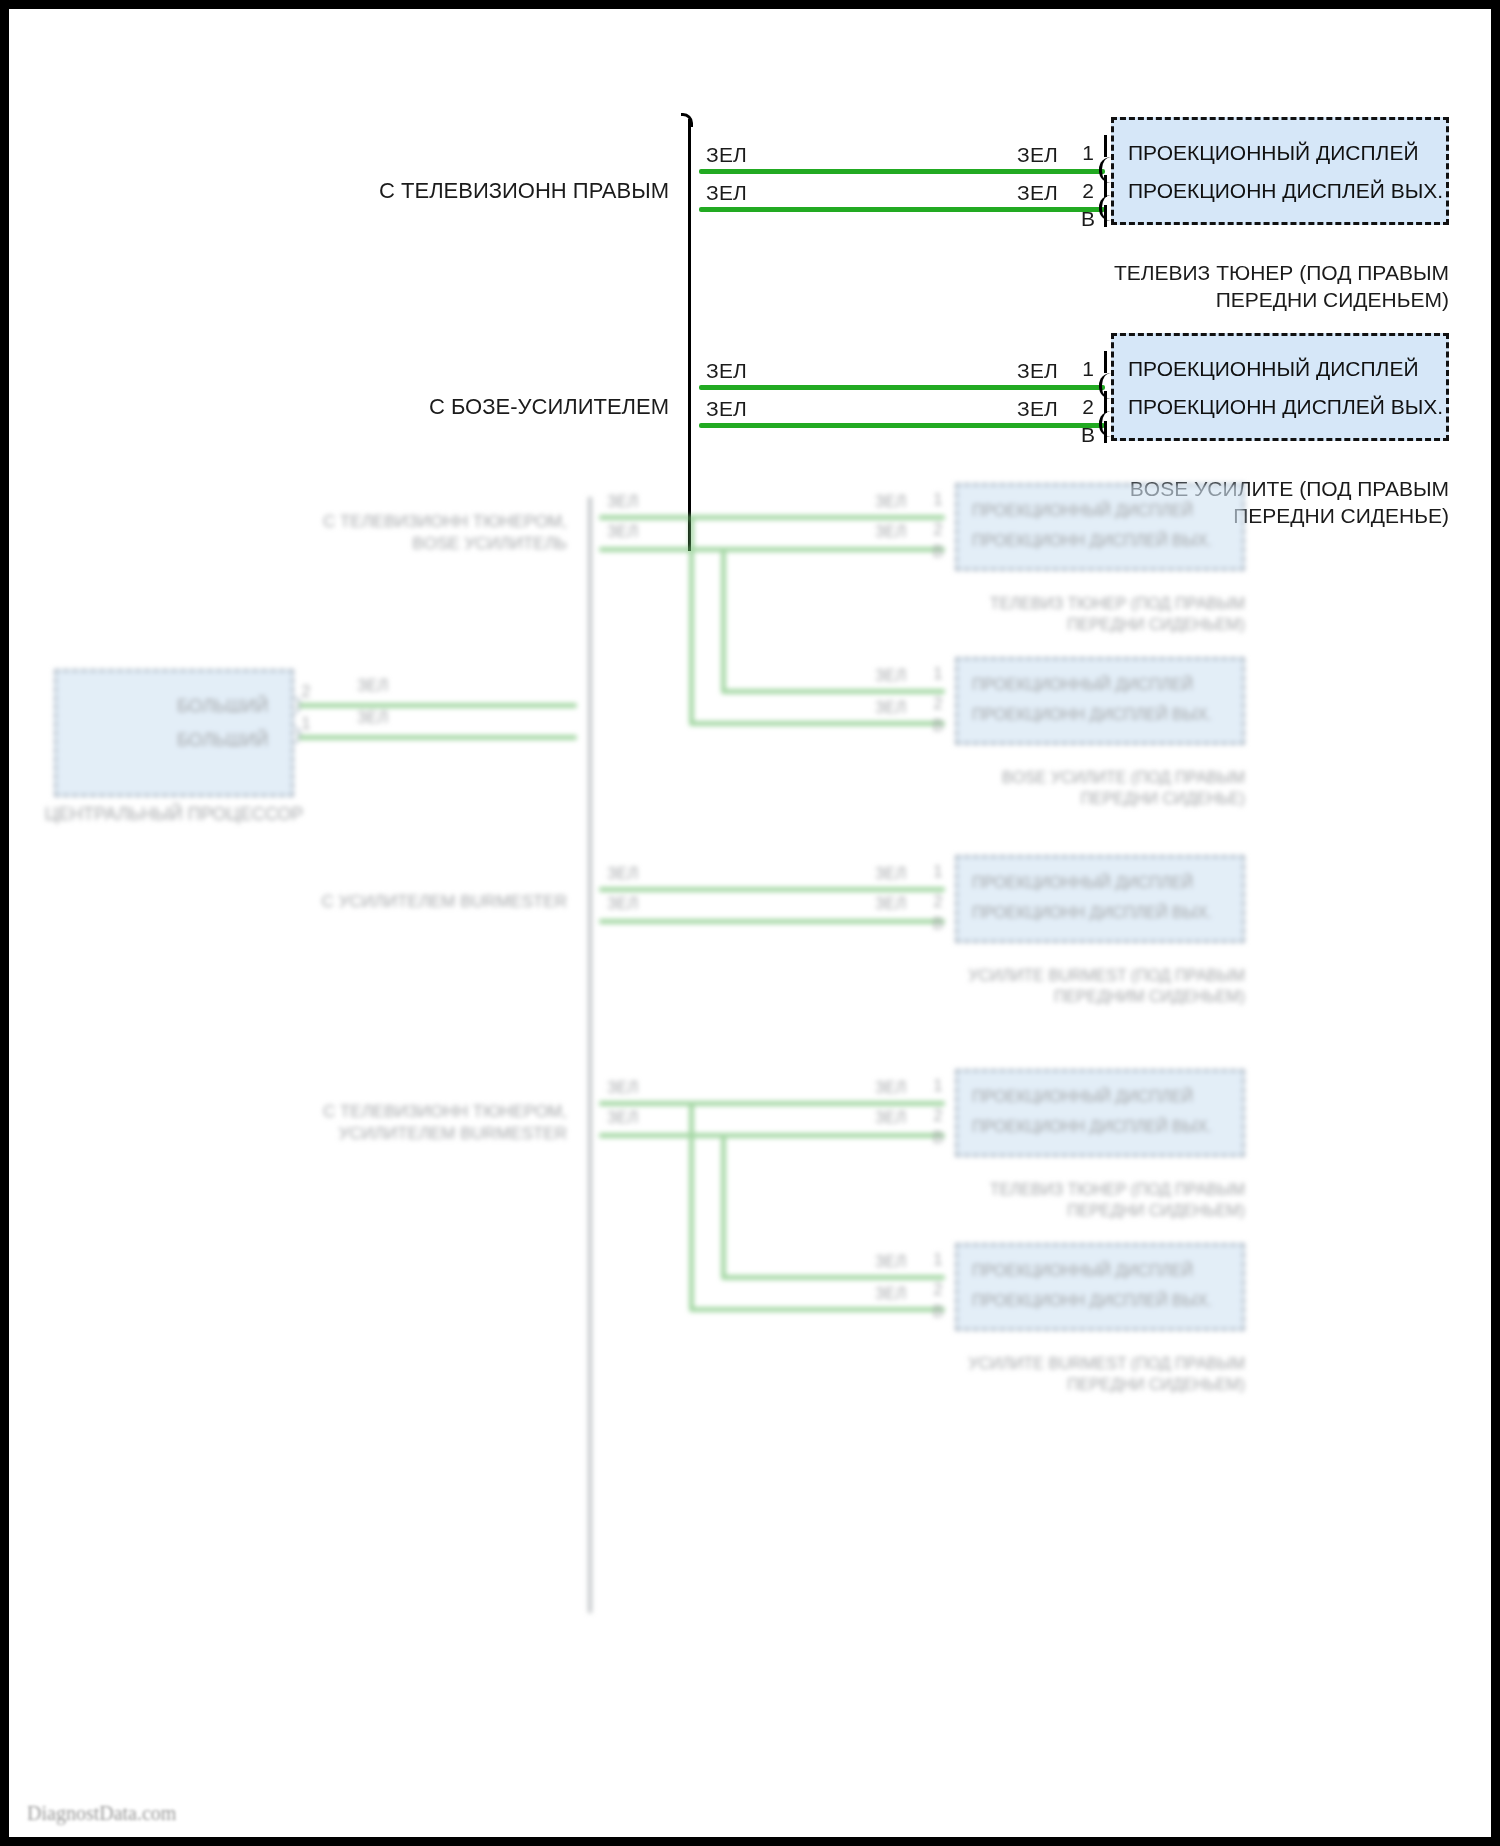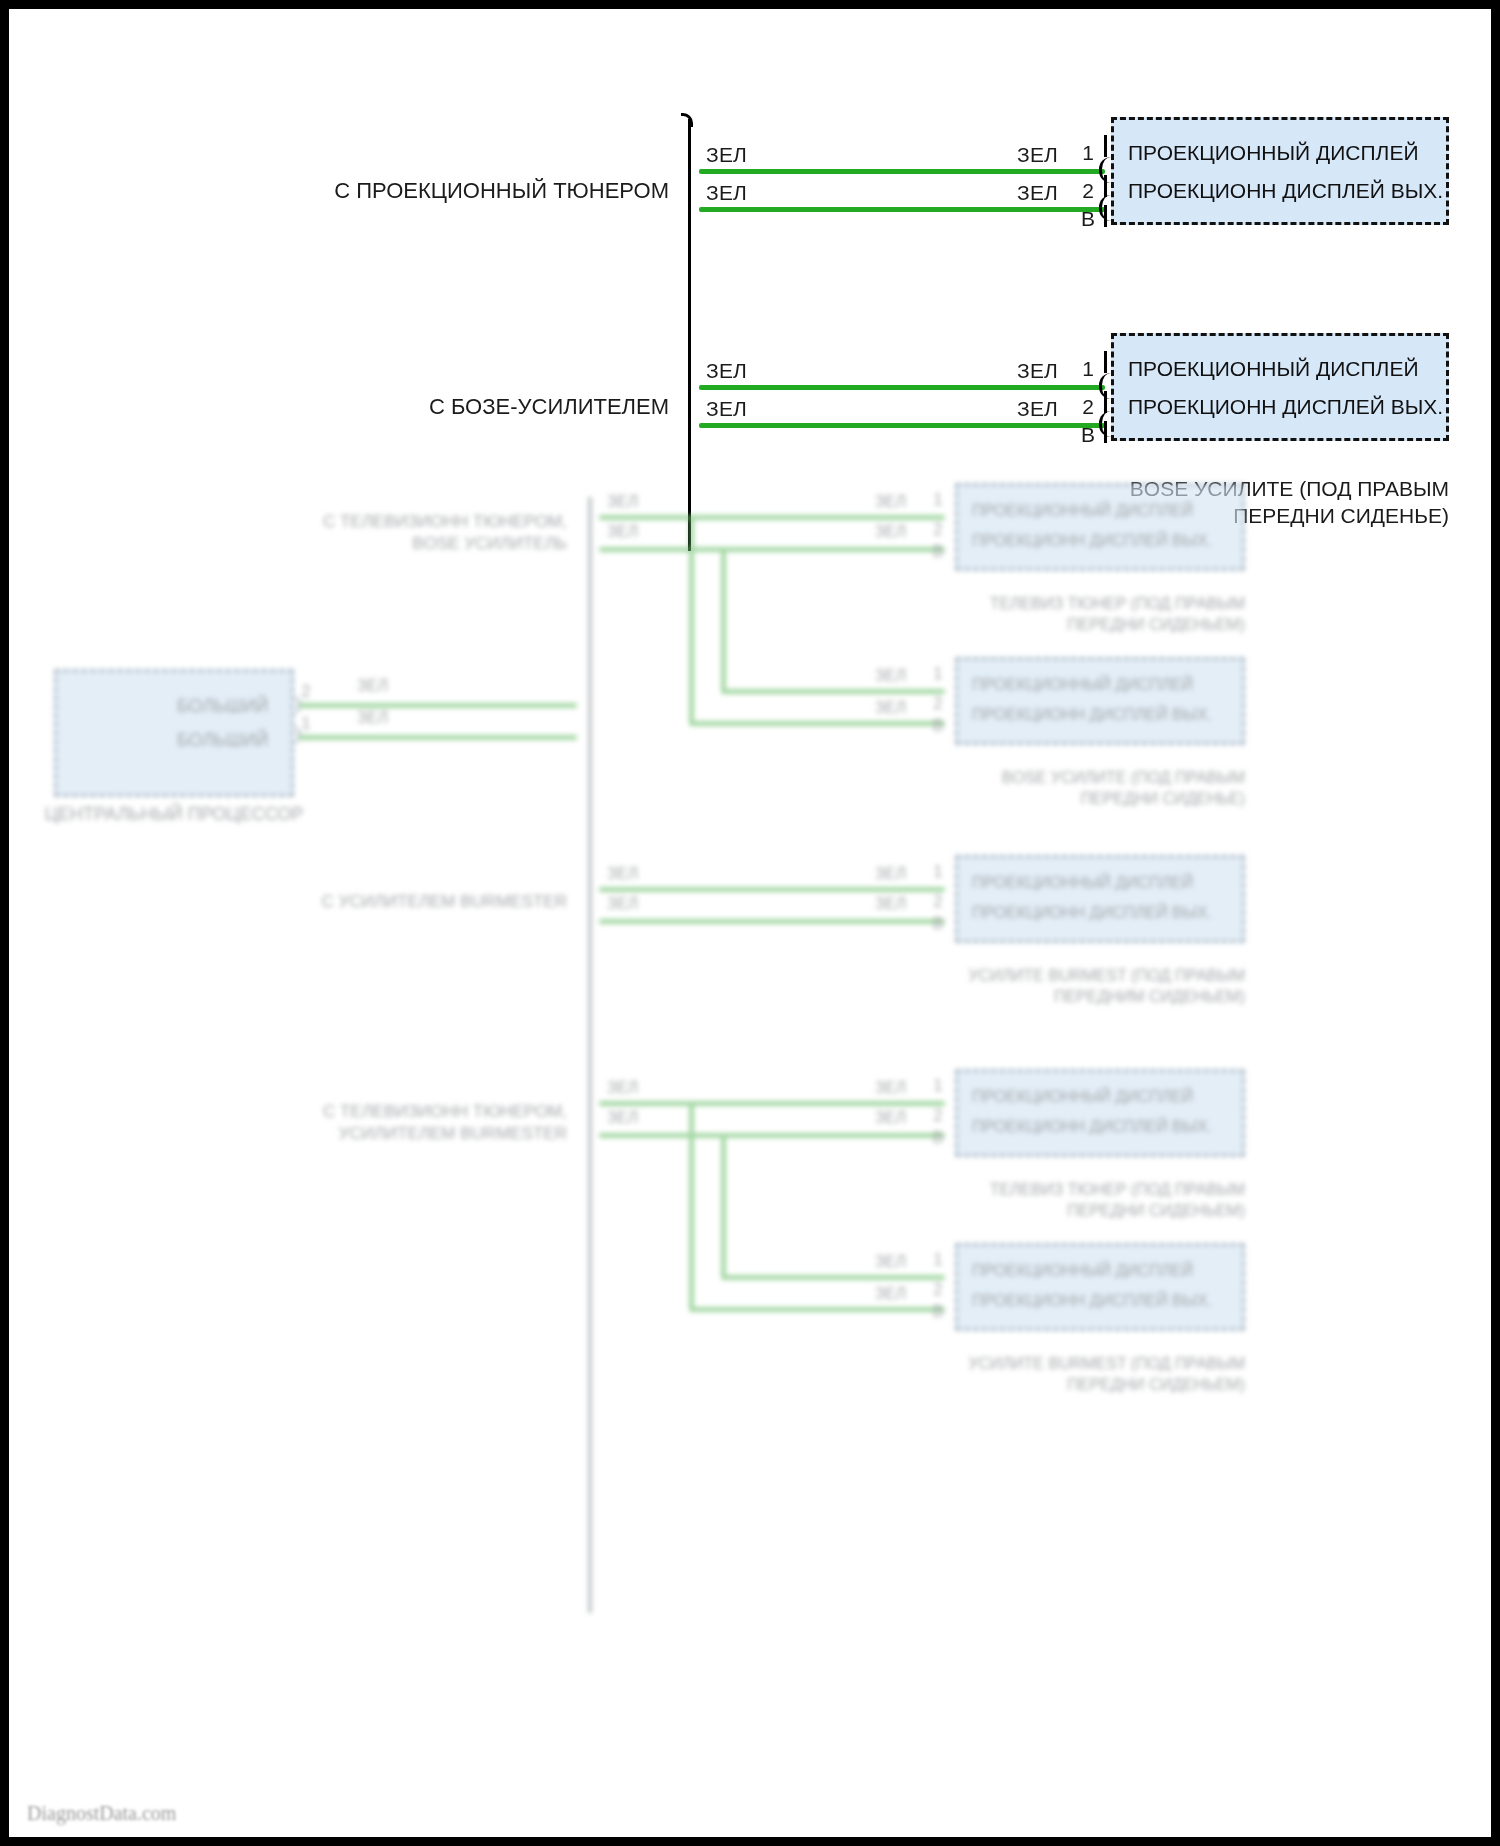--- a/index.html
+++ b/index.html
@@ -117,21 +117,21 @@
 </head>
 <body>
 
 <div id="page">
 
   <div class="abs" style="left:0;top:0;width:1482px;height:462px;">
 
     <div class="divider-v" style="left:679px;top:110px;height:432px;"></div>
     <div class="abs" style="left:672px;top:104px;width:12px;height:14px;border-top:3px solid #000;border-right:3px solid #000;border-top-right-radius:10px;box-sizing:border-box;"></div>
 
-    <div class="optlabel" style="left:270px;top:168px;width:390px;">С ПРОЕКЦИОННЫЙ ТЮНЕРОМ</div>
+    <div class="optlabel" style="left:270px;top:168px;width:390px;">С ТЕЛЕВИЗИОНН ПРАВЫМ</div>
 
     <div class="lbl" style="left:697px;top:134px;">ЗЕЛ</div>
     <div class="lbl" style="left:697px;top:172px;">ЗЕЛ</div>
 
     <div class="lbl" style="left:1008px;top:134px;">ЗЕЛ</div>
     <div class="lbl" style="left:1008px;top:172px;">ЗЕЛ</div>
 
     <div class="wire" style="left:690px;top:160px;width:406px;"></div>
     <div class="wire" style="left:690px;top:198px;width:406px;"></div>
 
@@ -143,20 +143,22 @@
     <div class="hook" style="left:1090px;top:186px;"></div>
     <div class="tick" style="left:1095px;top:126px;"></div>
     <div class="tick" style="left:1095px;top:166px;"></div>
     <div class="tick" style="left:1095px;top:196px;"></div>
 
     <div class="conn-box" style="left:1102px;top:108px;width:338px;height:108px;">
       <div class="conn-row" style="top:21px;">ПРОЕКЦИОННЫЙ ДИСПЛЕЙ</div>
       <div class="conn-row" style="top:59px;">ПРОЕКЦИОНН ДИСПЛЕЙ ВЫХ.</div>
     </div>
 
+    <div class="conn-cap" style="left:1020px;top:250px;width:420px;">ТЕЛЕВИЗ ТЮНЕР (ПОД ПРАВЫМ
+ПЕРЕДНИ СИДЕНЬЕМ)</div>
 
     <div class="optlabel" style="left:270px;top:384px;width:390px;">С БОЗЕ-УСИЛИТЕЛЕМ</div>
 
     <div class="lbl" style="left:697px;top:350px;">ЗЕЛ</div>
     <div class="lbl" style="left:697px;top:388px;">ЗЕЛ</div>
 
     <div class="lbl" style="left:1008px;top:350px;">ЗЕЛ</div>
     <div class="lbl" style="left:1008px;top:388px;">ЗЕЛ</div>
 
     <div class="wire" style="left:690px;top:376px;width:406px;"></div>

